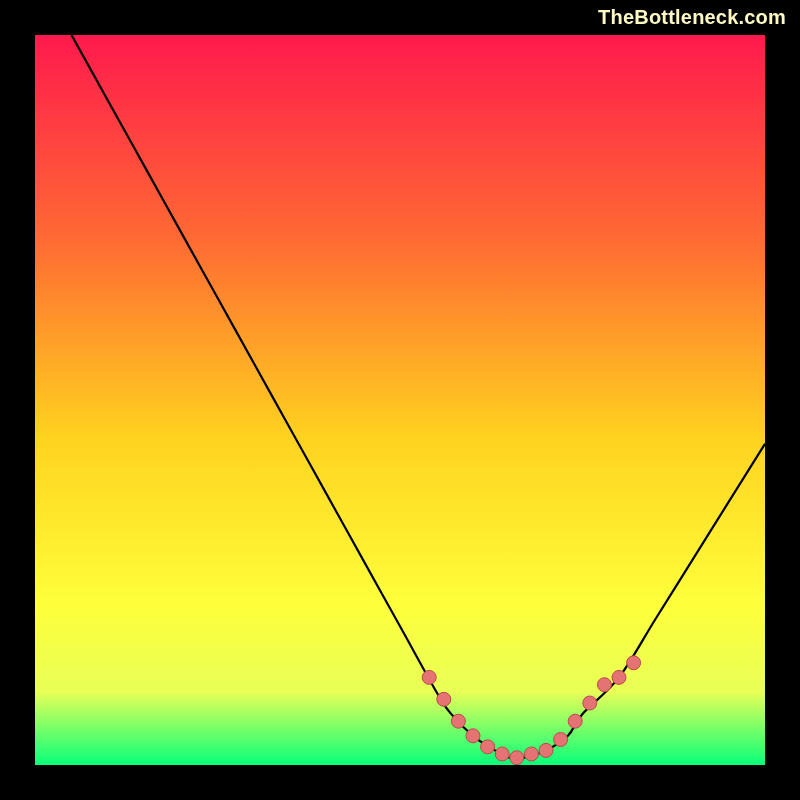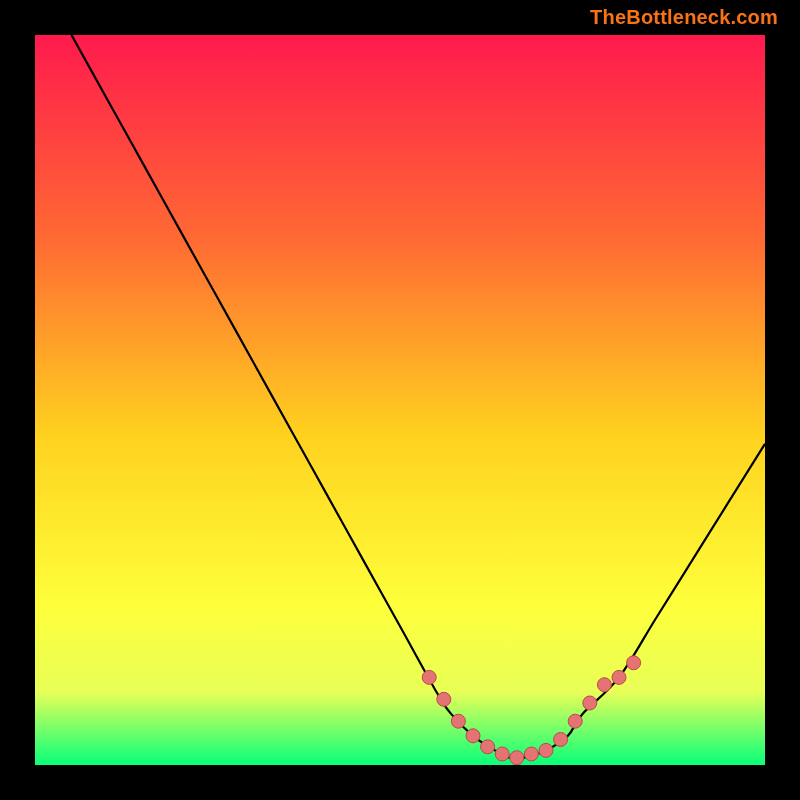--- a/index.html
+++ b/index.html
@@ -29,22 +29,22 @@
     position: absolute;
     left: 0; top: 0; width: 100%; height: 100%;
   }
   .svg-layer {
     position: absolute;
     left: 0; top: 0; width: 100%; height: 100%;
   }
   .attribution {
     position: absolute;
     top: 6px;
-    right: 22px;
-    color: #f97316;
+    right: 14px;
+    color: #fef9c3;
     font-size: 20px;
     font-weight: 600;
     letter-spacing: 0.2px;
   }
 </style>
 </head>
 <body>
 
 <div class="stage">
 

